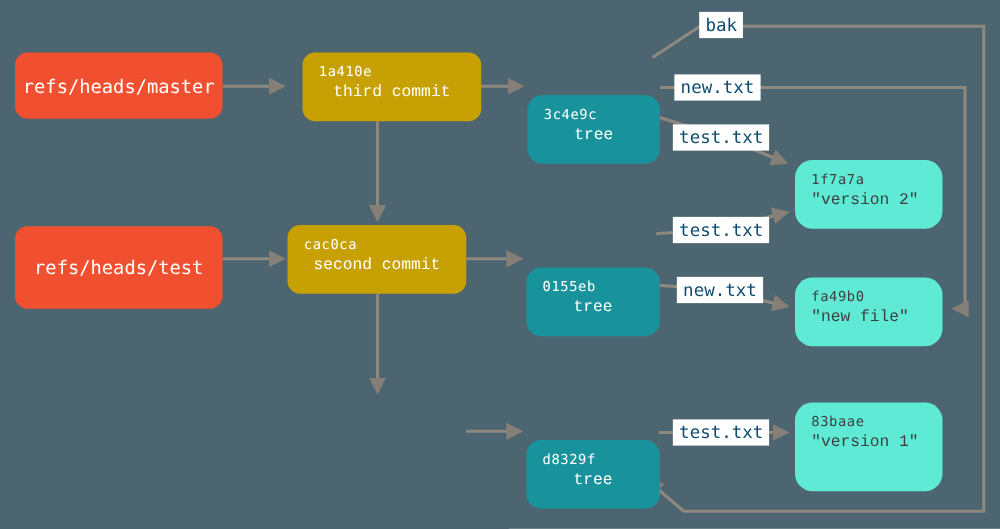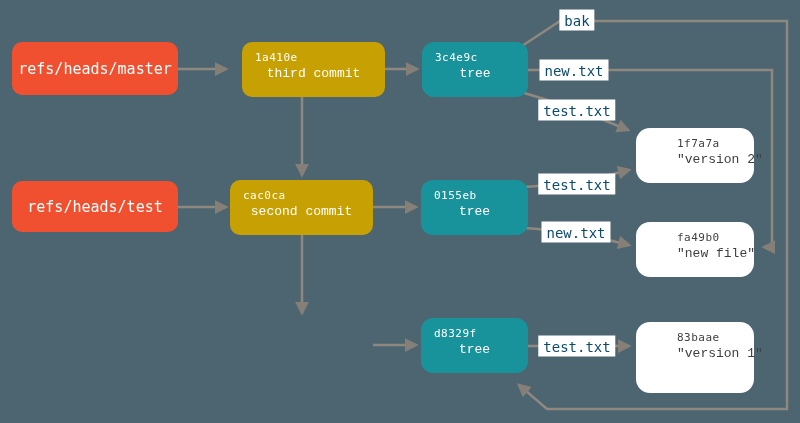--- a/index.html
+++ b/index.html
@@ -17,22 +17,22 @@
     z-index:2;
     color:#ffffff;
   }
   .node.ref{
     background:#f0502f;
     border-radius:10px;
     display:flex;align-items:center;justify-content:center;
     font-size:15px;
   }
   .node.commit{background:#c7a004;border-radius:10px;}
-  .node.tree{background:#18939b;border-radius:12px;}
-  .node.blob{background:#ffffff;border-radius:14px;color:#3f3f3f;padding-left:28px;}
+  .node.tree{background:#18939b;border-radius:12px;margin-top:34px;}
+  .node.blob{background:#5eead4;border-radius:14px;color:#3f3f3f;}
   .node .hash{
     display:block;
     font-size:11px;
     padding:9px 0 0 13px;
     letter-spacing:.5px;
   }
   .node .title{
     display:block;
     font-size:13px;
     text-align:center;
@@ -80,21 +80,21 @@
       <path d="M521,92 L577,109 L628,130" marker-end="url(#arrow)"></path>
       <path d="M525,187 L577,183 L629,170" marker-end="url(#arrow)"></path>
       <path d="M525,228 L576,232 L629,245" marker-end="url(#arrow)"></path>
       <path d="M527,346 H629" marker-end="url(#arrow)"></path>
     </g>
   </svg>
 
   <div class="node ref" style="left:12px;top:42px;width:166px;height:53px">
     <span>refs/heads/master</span>
   </div>
-  <div class="node ref" style="left:12px;top:181px;width:166px;height:51px">
+  <div class="node ref" style="left:12px;top:181px;width:166px;height:66px">
     <span>refs/heads/test</span>
   </div>
 
   <div class="node commit" style="left:242px;top:42px;width:143px;height:55px">
     <span class="hash">1a410e</span>
     <span class="title">third commit</span>
   </div>
   <div class="node commit" style="left:230px;top:180px;width:143px;height:55px">
     <span class="hash">cac0ca</span>
     <span class="title">second commit</span>

